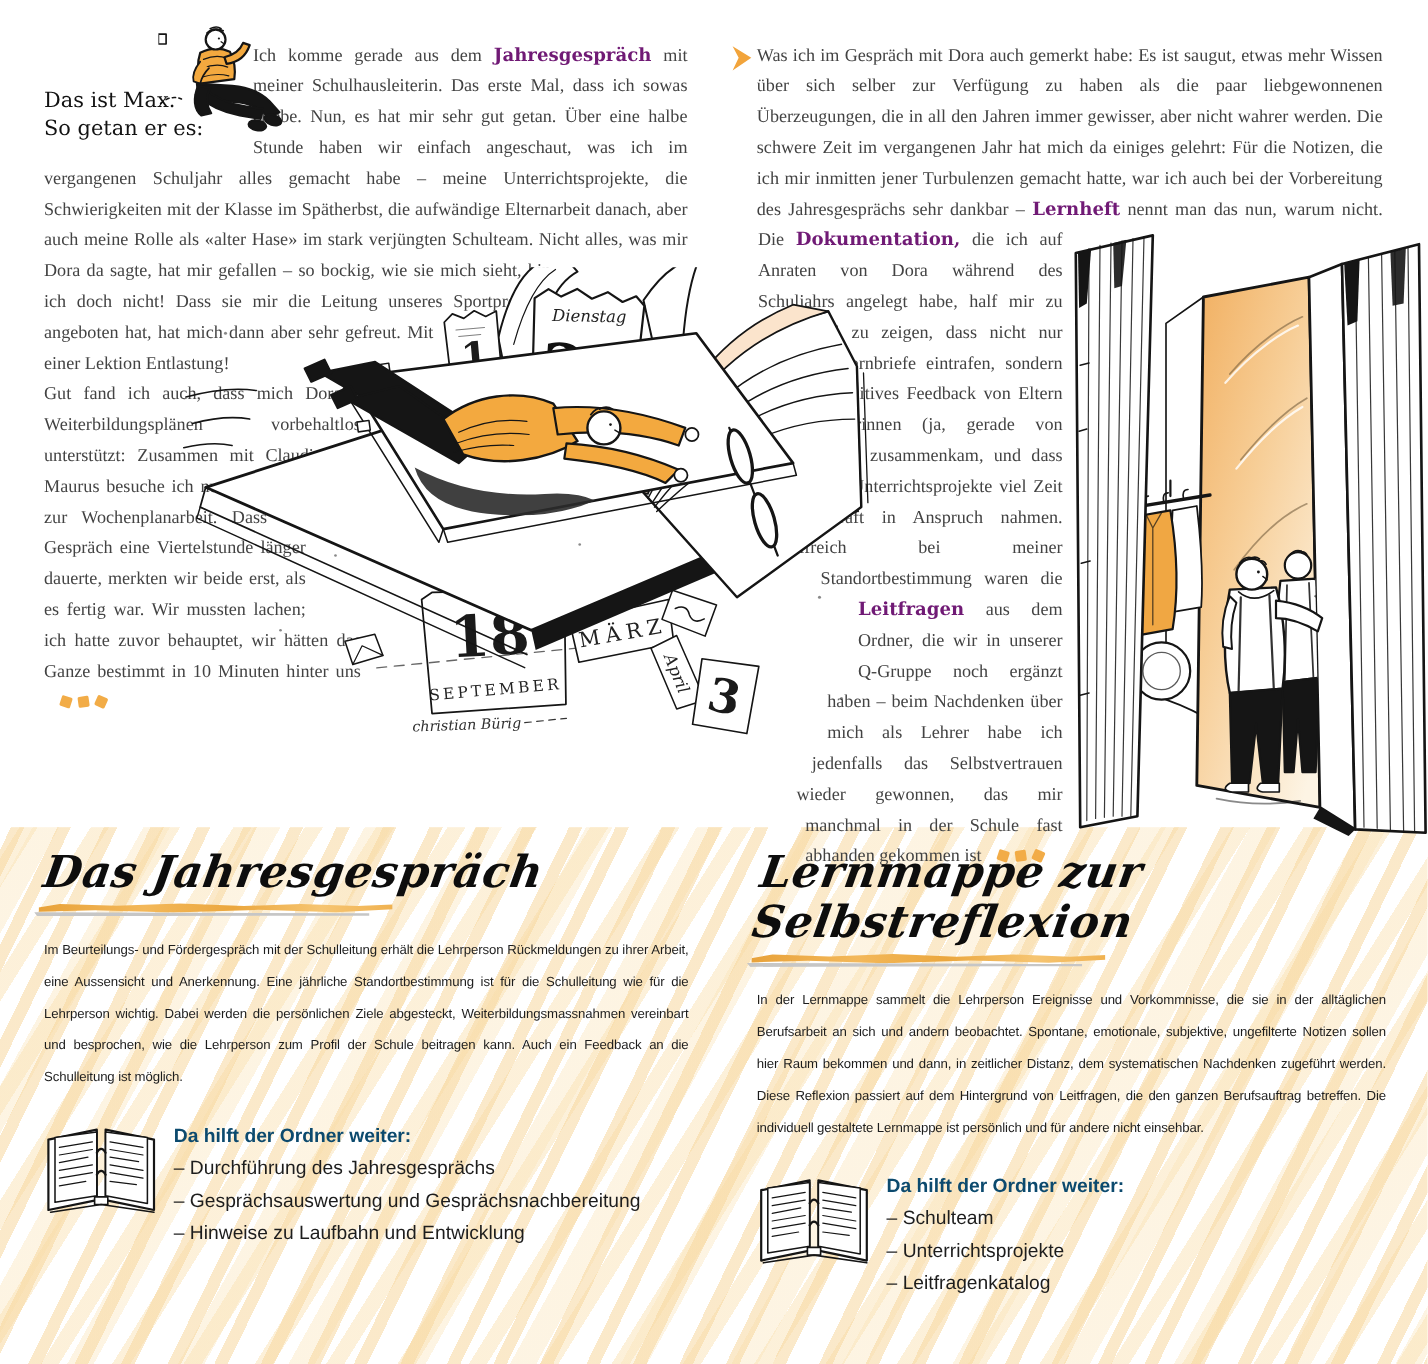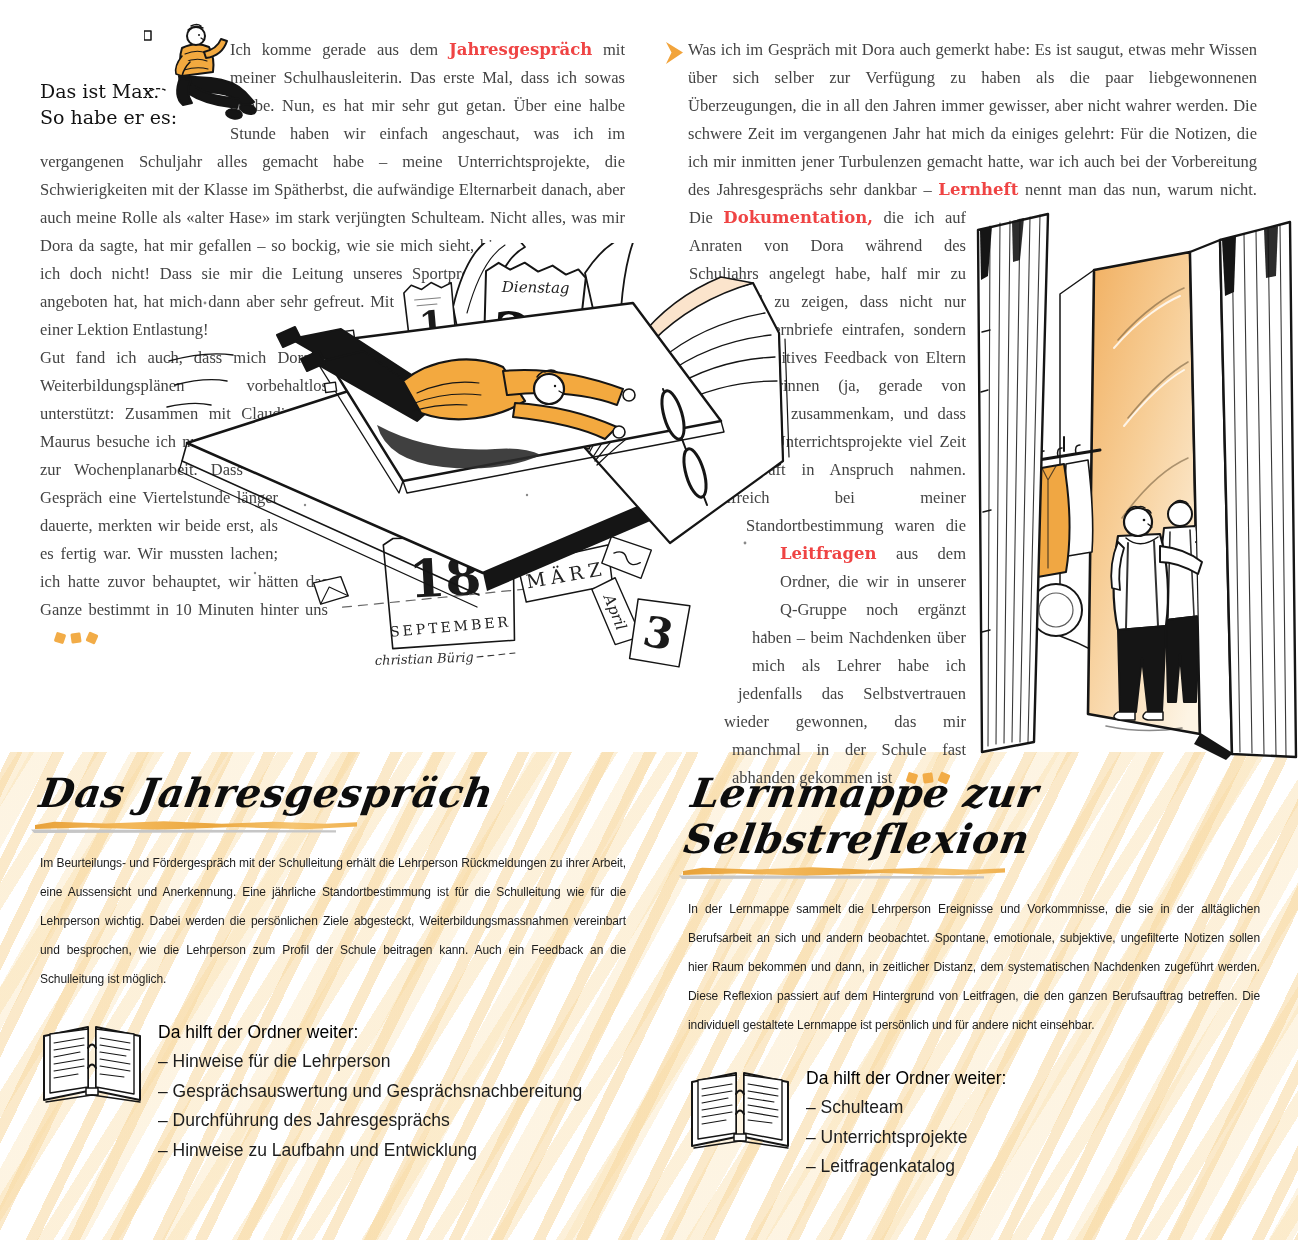--- a/index.html
+++ b/index.html
@@ -11,21 +11,21 @@
       repeating-linear-gradient(116deg, rgba(247,217,164,0) 0 9px, rgba(247,215,158,.55) 9px 20px, rgba(247,217,164,0) 20px 38px),
       repeating-linear-gradient(122deg, rgba(250,228,186,0) 0 15px, rgba(250,226,180,.5) 15px 29px, rgba(250,228,186,0) 29px 55px),
       repeating-linear-gradient(119deg, rgba(252,234,198,0) 0 26px, rgba(251,231,192,.45) 26px 47px, rgba(252,234,198,0) 47px 88px);
   }
   
   .col{position:absolute;top:36px;font-size:16.5px;line-height:28px;color:#434343;
        text-align:justify;}
   #col-left{left:40px;width:586px;}
   #col-right{left:688px;width:570px;}
   .col p{margin:0;}
-  .col b{font-family:"DejaVu Serif",serif;font-weight:700;color:#ef4444;}
+  .col b{font-family:"DejaVu Serif",serif;font-weight:700;color:#701a75;}
   .fl{float:left;clear:left;}
   .fr{float:right;clear:right;}
   
   .max-label{position:absolute;left:0;top:42px;font-family:"DejaVu Serif",serif;
       font-weight:400;font-size:19px;line-height:26px;color:#121212;text-align:left;}
   #max-svg{position:absolute;left:104px;top:-14px;}
   #chevron{position:absolute;left:-23px;top:5px;}
   
   .dots{display:inline-block;margin-left:9px;white-space:nowrap;}
   .dots i{display:inline-block;width:10px;height:10px;background:#F2AC47;margin-left:6px;
@@ -47,21 +47,21 @@
   .brush-main{position:absolute;left:-5px;top:1px;width:322px;height:9px;
       background:linear-gradient(90deg,#E8A23A,#F3B85A 30%,#EBA73E 55%,#F6C572 80%,#F0B251);
       clip-path:polygon(0 45%,6% 8%,22% 28%,40% 4%,58% 30%,74% 8%,90% 30%,100% 14%,100% 62%,84% 92%,62% 68%,38% 96%,16% 72%,0 88%);}
   .brush-gray{position:absolute;left:-9px;top:9px;width:305px;height:4px;background:#C6C6C6;
       clip-path:polygon(0 10%,100% 30%,100% 85%,1% 100%);}
   .section p{margin:13px 0 0 0;font-size:12px;line-height:29px;text-align:justify;
       letter-spacing:-.1px;}
   .list-row{display:flex;align-items:flex-start;margin-top:24px;}
   .list-ico{flex:none;margin-top:4px;}
   .list-col{margin-left:14px;}
-  .list-title{font-weight:400;font-size:17.5px;line-height:29px;color:#000000;}
+  .list-title{font-weight:700;font-size:17.5px;line-height:29px;color:#0c4a6e;}
   .list-item{font-size:17.5px;line-height:29.5px;}
   svg text{font-family:"DejaVu Serif",serif;}
 </style>
 </head>
 <body>
 
 <div id="page">
 
   <div class="texture"></div>
 
@@ -71,21 +71,21 @@
     <div class="fr" style="width:1px;height:212px"></div>
     <div class="fr" style="width:125px;height:50px"></div>
     <div class="fr" style="width:232px;height:84px"></div>
     <div class="fr" style="width:298px;height:86px"></div>
     <div class="fr" style="width:348px;height:90px"></div>
     <div class="fr" style="width:298px;height:96px"></div>
     <div class="fr" style="width:368px;height:60px"></div>
 
     <div class="max-label">
       <div>Das ist Max.</div>
-      <div>So habe er es:</div>
+      <div>So getan er es:</div>
     </div>
 
     <svg id="max-svg" width="122" height="112" viewBox="0 0 122 112">
       <g stroke="#151515" stroke-width="2" fill="none" stroke-linecap="round" stroke-linejoin="round">
         <path d="M2,72 q9,-8 19,-4" stroke-width="1.4" stroke-dasharray="3,3"></path>
         <path d="M38,26 q14,-7 27,-1 q6,11 4,25 l-31,4 q-4,-16 0,-28 Z" fill="#F3A93F"></path>
         <path d="M41,32 q12,-5 21,-1 M40,40 q13,-5 23,-1 M40,48 q13,-4 24,-1" stroke-width="1.1"></path>
         <path d="M60,30 q13,-3 17,-13 l6,2 q-5,15 -21,17 Z" fill="#F3A93F"></path>
         <rect x="78,10" y="9" width="7" height="9" fill="#fff" stroke-width="1.5"></rect>
         <path d="M38,34 q-8,10 -6,18 l6,2 q2,-8 8,-14" fill="#F3A93F" stroke-width="1.6"></path>
@@ -342,23 +342,22 @@
             <path d="M14,21 L44,16 M14,28 L44,23 M14,35 L40,30 M14,42 L44,37 M14,49 L44,44 M14,56 L38,52"></path>
             <path d="M60,16 L90,21 M60,23 L90,28 M60,30 L86,34 M60,37 L90,42 M60,44 L90,49 M60,52 L84,55"></path>
           </g>
           <path d="M48,26 q4,-7 8,0 M48,46 q4,-7 8,0" stroke-width="2" fill="none"></path>
           <rect x="46" y="66" width="12" height="7" stroke-width="1.5"></rect>
           <path d="M6,80 L52,73 L100,80" stroke-width="1.5" fill="none"></path>
         </g>
       </svg>
       <div class="list-col">
         <div class="list-title">Da hilft der Ordner weiter:</div>
-        <div class="list-item">– Hinweise für die Lehrperson</div>
+        <div class="list-item">– Durchführung des Jahresgesprächs</div>
         <div class="list-item">– Gesprächsauswertung und Gesprächsnachbereitung</div>
-        <div class="list-item">– Durchführung des Jahresgesprächs</div>
         <div class="list-item">– Hinweise zu Laufbahn und Entwicklung</div>
       </div>
     </div>
   </div>
 
   <div class="section" id="section-right">
     <div class="script-head"><span>Lernmappe zur Selbstreflexion</span></div>
     <div class="brush">
       <div class="brush-main"></div>
       <div class="brush-gray"></div>

